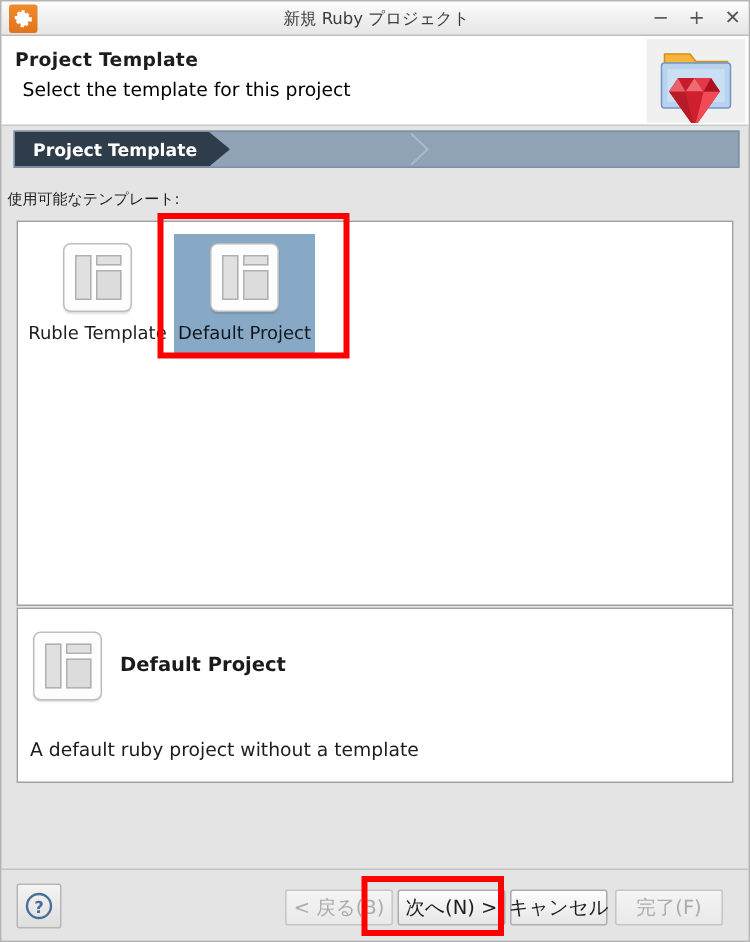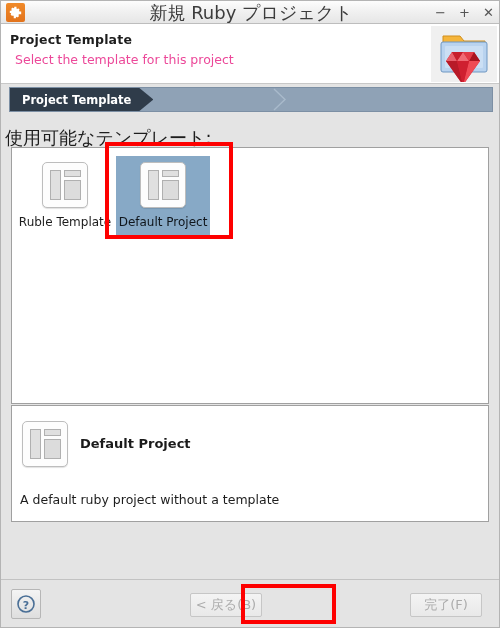--- a/index.html
+++ b/index.html
@@ -32,21 +32,21 @@
     background: linear-gradient(to bottom, #f08a2a, #e2731c);
     border-radius: 2px;
     display: flex; align-items: center; justify-content: center;
   }
   .title-icon svg { display: block; }
   .titlebar-text {
     position: absolute; left: 0; top: 0;
     width: 500px; height: 23px;
     line-height: 23px;
     text-align: center;
-    font-size: 18px;
+    font-size: 11px;
     color: #3c3c3c;
     font-family: "DejaVu Sans", sans-serif;
   }
   .win-btns {
     position: absolute; right: 6px; top: 0; height: 23px;
     display: flex; align-items: center; gap: 11px;
   }
   .win-btn {
     font-size: 13px; color: #555; line-height: 1;
     width: 13px; text-align: center; cursor: default;
@@ -61,21 +61,21 @@
     border-bottom: 1px solid #c8c8c8;
     box-sizing: border-box;
   }
   .header-title {
     position: absolute; left: 9px; top: 8px;
     font-size: 12.5px; font-weight: bold; color: #1d1d1d;
     letter-spacing: .2px;
   }
   .header-sub {
     position: absolute; left: 14px; top: 28px;
-    font-size: 12.5px; color: #ec4899;
+    font-size: 12.5px; color: #000000;
   }
   .header-graphic {
     position: absolute; right: 4px; top: 2px;
     width: 66px; height: 56px;
   }
 
   
   .crumbbar {
     position: absolute; left: 8px; top: 86px;
     width: 484px; height: 25px;
@@ -101,21 +101,21 @@
     font-family: "DejaVu Sans", sans-serif;
   }
   .crumb-arrow {
     position: absolute; top: 0; height: 23px; width: 16px;
   }
   .crumb-arrow svg { display:block; }
 
   
   .avail-label {
     position: absolute; left: 4px; top: 125px;
-    font-size: 18px; color: #1d1d1d;
+    font-size: 10px; color: #1d1d1d;
   }
 
   
   .list-panel {
     position: absolute; left: 10px; top: 146px;
     width: 478px; height: 257px;
     background: #ffffff;
     border: 1px solid #a0a0a0;
     box-sizing: border-box;
   }
@@ -336,20 +336,26 @@
     <div class="help-btn">
       <svg width="20" height="20" viewBox="0 0 20 20">
         <circle cx="10" cy="10" r="8" fill="none" stroke="#4a6f96" stroke-width="1.6"></circle>
         <text x="10" y="14.5" text-anchor="middle" font-size="11" font-weight="bold" fill="#4a6f96" font-family="DejaVu Sans, sans-serif">?</text>
       </svg>
     </div>
 
     <div class="btn btn-back disabled">
       <span>&lt; 戻る(B)</span>
     </div>
+    <div class="btn btn-next">
+      <span>次へ(N) &gt;</span>
+    </div>
+    <div class="btn btn-cancel">
+      <span>キャンセル</span>
+    </div>
     <div class="btn btn-finish disabled">
       <span>完了(F)</span>
     </div>
   </div>
 
   <div class="bottom-strip"></div>
 
   <div class="annot annot-tile"></div>
   <div class="annot annot-next"></div>
 

